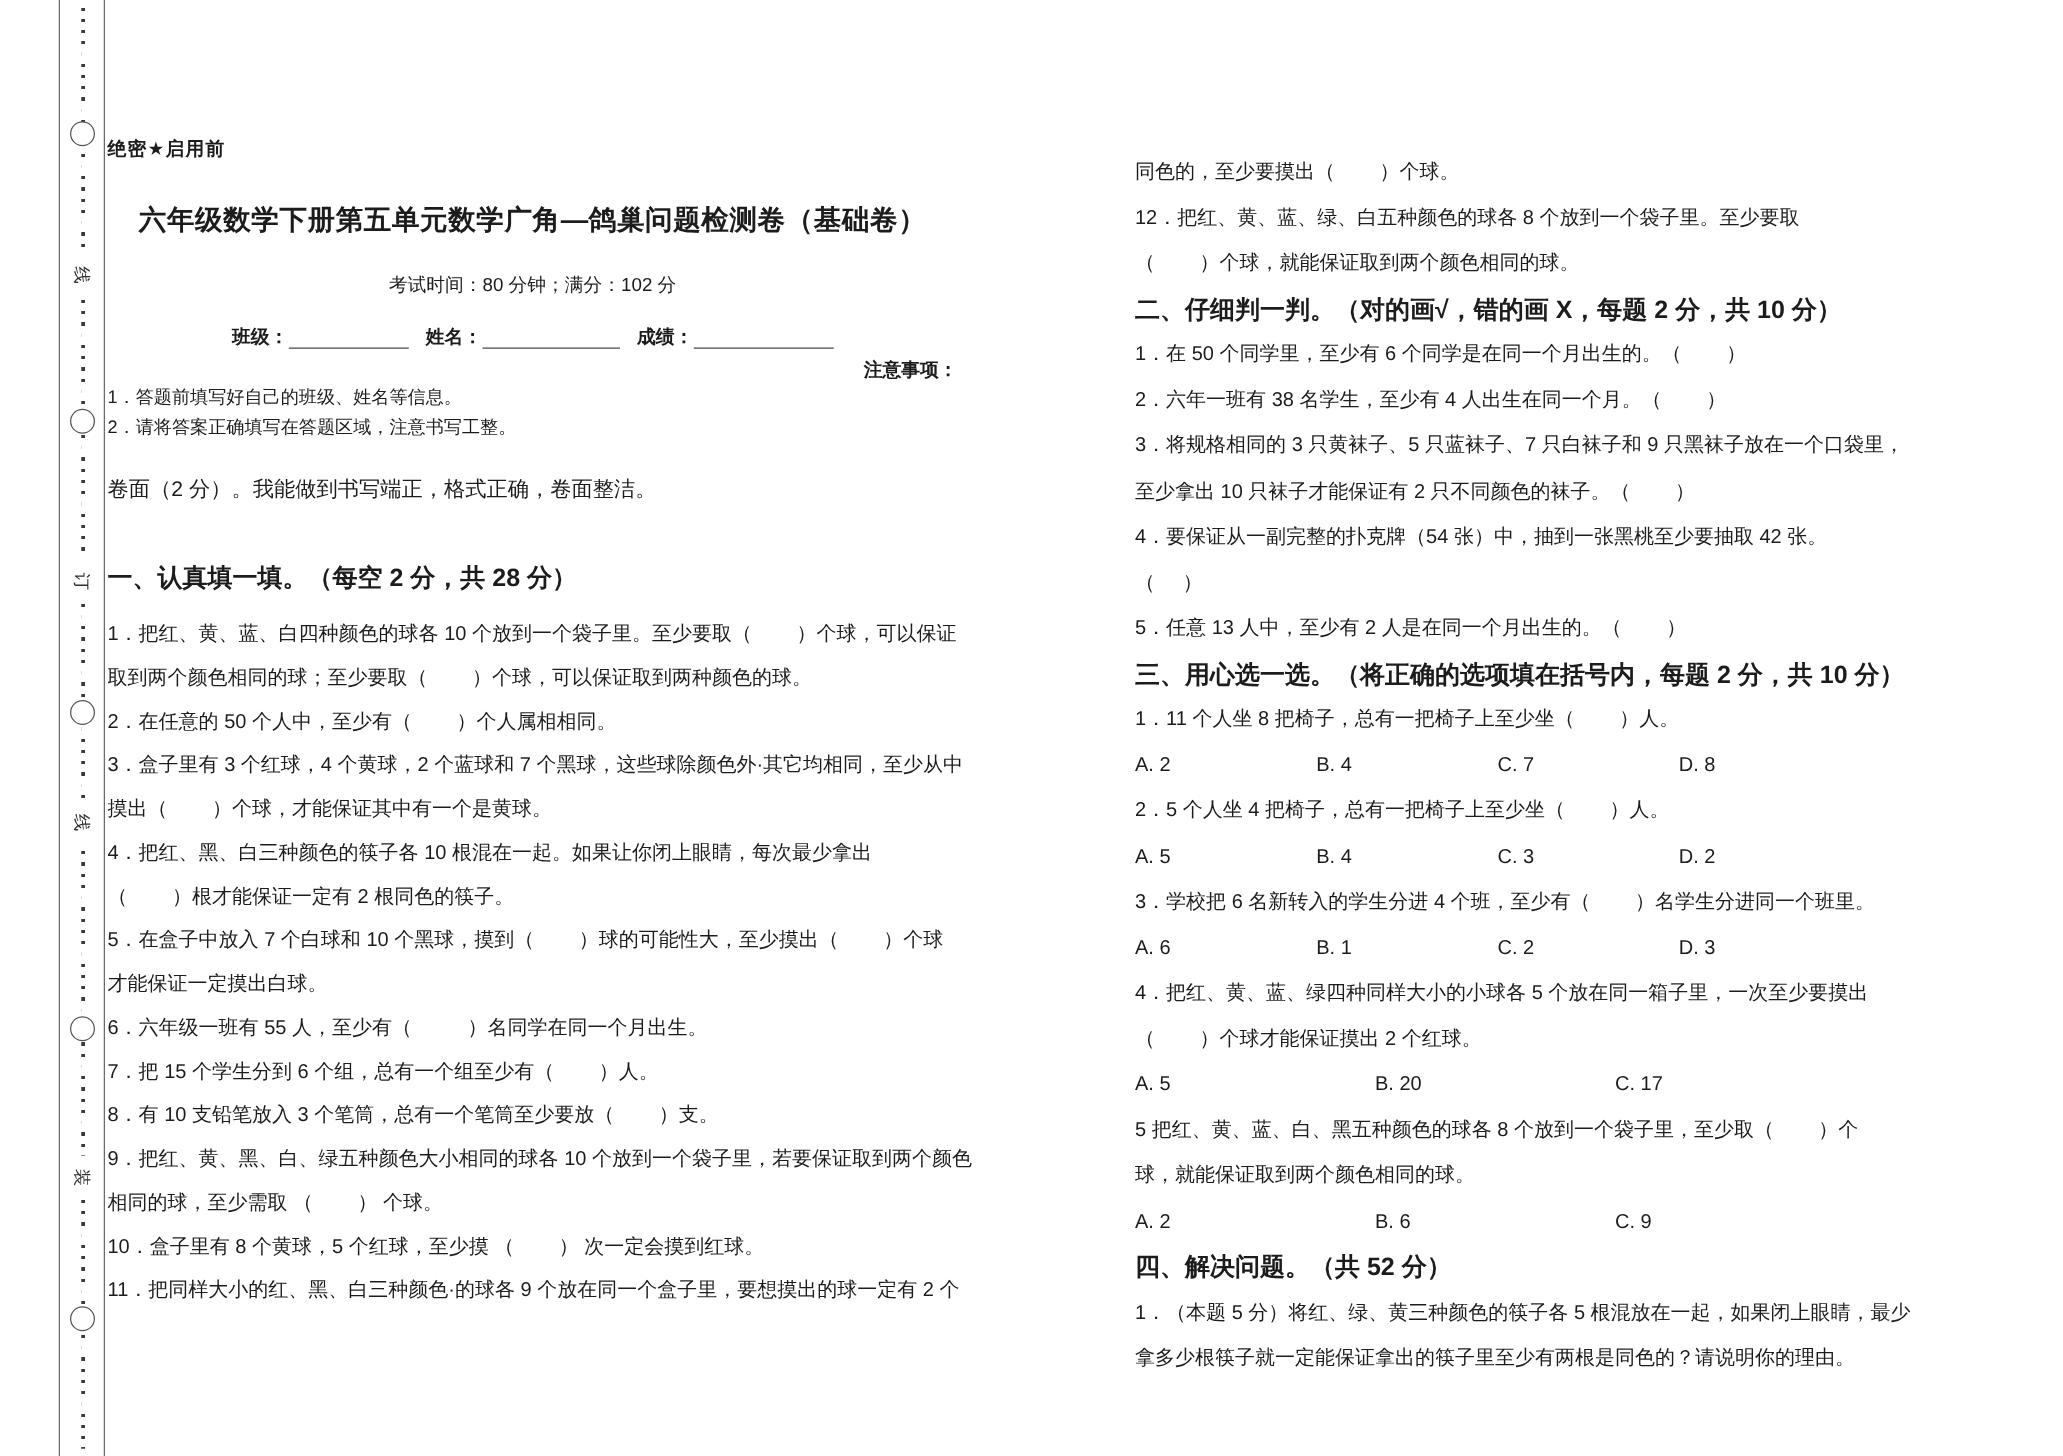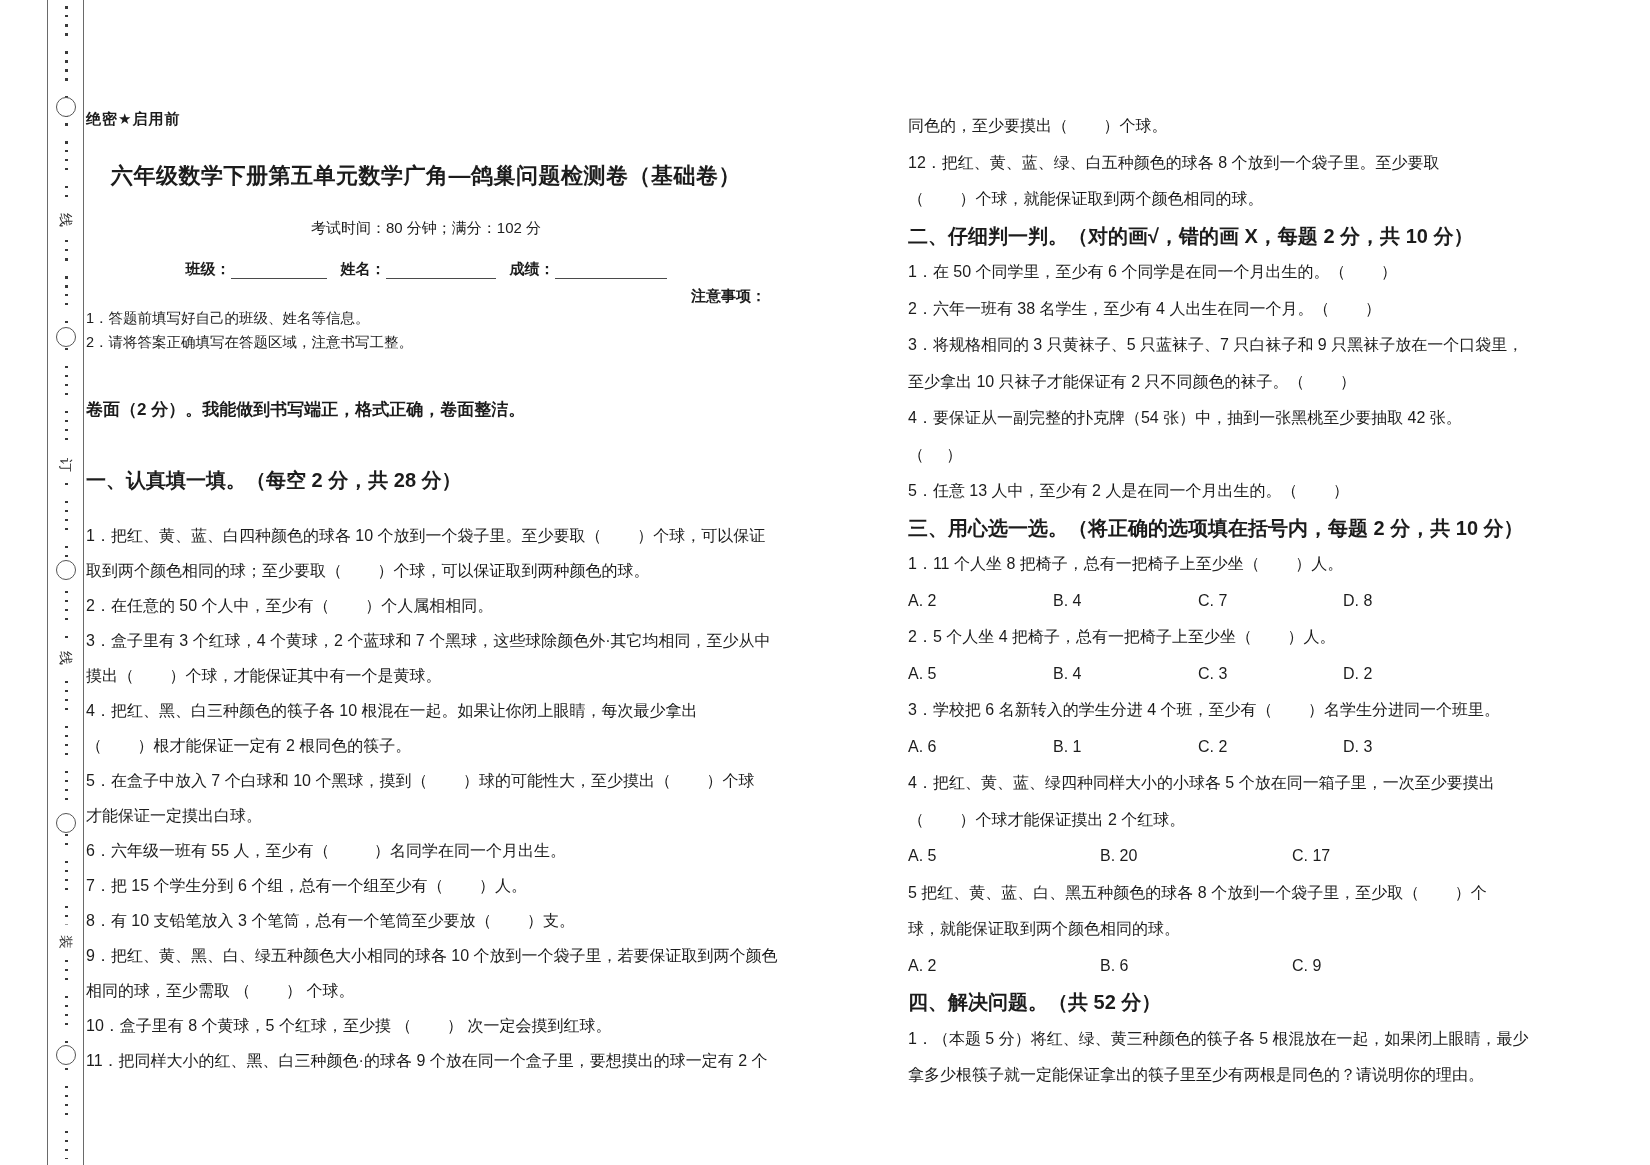--- a/index.html
+++ b/index.html
@@ -29,43 +29,43 @@
     border:1.5px solid #555; border-radius:50%; background:#fff;
   }
   .seal-char {
     position:absolute; left:0; width:100%; text-align:center;
     font-size:14px; color:#2e2e2e; background:#fff;
     transform:rotate(90deg); line-height:18px;
   }
 
   
   .col-left  { position:absolute; left:86px;  top:0; width:680px; }
-  .col-right { position:absolute; left:908px; top:0; width:660px; }
+  .col-right { position:absolute; left:908px; top:12px; width:660px; }
 
   .classified { margin-top:110px; font-size:15px; font-weight:bold; letter-spacing:1px; }
   .title {
     margin-top:32px; text-align:center; font-weight:bold;
     font-size:22px; white-space:nowrap; letter-spacing:0.5px;
   }
   .exam-info { margin-top:28px; text-align:center; font-size:15px; }
   .fill-row {
     margin-top:22px; display:flex; justify-content:center;
     align-items:flex-end; gap:14px; font-size:15px; font-weight:bold;
   }
   .fill-item { display:flex; align-items:flex-end; }
   .blank-line { display:inline-block; height:18px; border-bottom:1.5px solid #4a4a4a; }
   .w1 { width:96px; } .w2 { width:110px; } .w3 { width:112px; }
 
   .notice-title { margin-top:8px; margin-left:20px; font-size:15px; font-weight:bold;text-align:right; }
   .notice-list .line { font-size:14.5px; line-height:24px; }
 
-  .quality { margin-top:44px; font-size:17px; font-weight:bold; white-space:pre; }
+  .quality { margin-top:26px; font-size:17px; font-weight:normal; white-space:pre; }
 
   .sec-h { font-size:20px; font-weight:bold; white-space:pre; }
-  .col-left .sec-h { margin-top:46px; margin-bottom:24px; }
+  .col-left .sec-h { margin-top:46px; margin-bottom:14px; }
 
   .line { font-size:16px; white-space:pre; }
   .col-left  .body-lines .line { line-height:35px; }
   .col-right .line, .col-right .sec-h { line-height:36.5px; }
   .col-right { padding-top:108px; }
 
   .opt-row { display:flex; }
   .opt-row .opt { width:145px; font-size:16px; line-height:36.5px; white-space:pre; }
   .opt-row.three .opt { width:192px; }
 </style>

